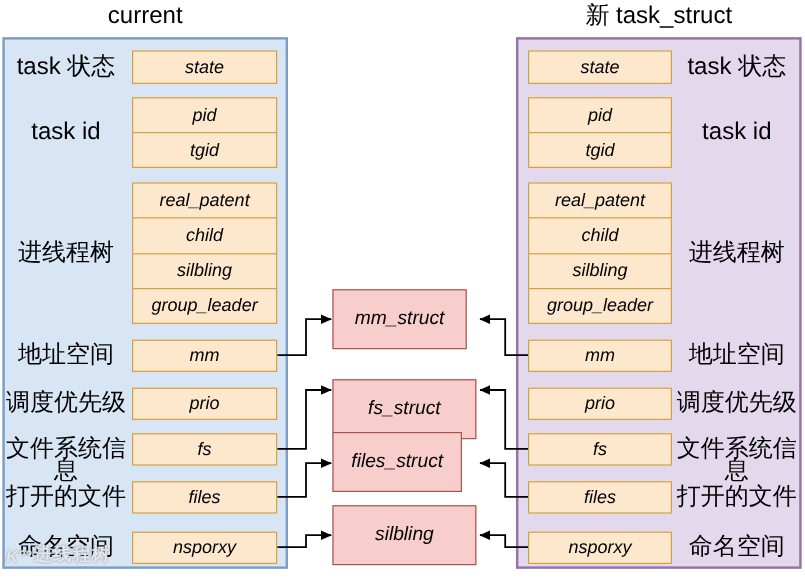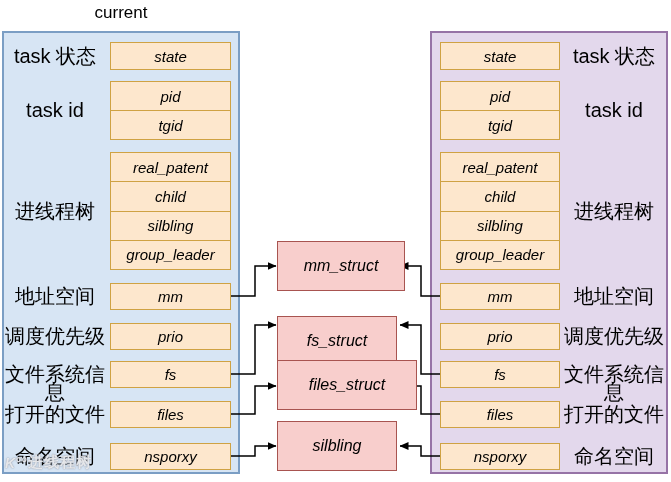--- a/index.html
+++ b/index.html
@@ -5,21 +5,21 @@
   html,body{margin:0;padding:0;background:#fff;}
   #stage{
     position:relative;width:671px;height:482px;overflow:hidden;
     font-family:"Liberation Sans","DejaVu Sans",sans-serif;
     color:#000;background:#fff;
   }
   .panel{position:absolute;z-index:1;border:2px solid;box-sizing:border-box;}
   .panel.left{background:var(--panel-left-fill,#d7e5f4);border-color:var(--panel-left-border,#7b9ec4);}
   .panel.right{background:var(--panel-right-fill,#e3d8ec);border-color:var(--panel-right-border,#9673a6);}
   .panel-title{
-    position:absolute;z-index:4;text-align:center;font-size:17px;line-height:20px;
+    position:absolute;z-index:4;text-align:center;font-size:20px;line-height:20px;
   }
   svg.connectors{position:absolute;left:0;top:0;z-index:2;pointer-events:none;}
   .fbox,.fgroup,.sbox{position:absolute;z-index:3;box-sizing:border-box;font-style:italic;}
   .fbox{
     background:var(--field-fill,#fde7cd);border:1px solid var(--field-border,#cfa243);
     display:flex;align-items:center;justify-content:center;font-size:15px;
   }
   .fgroup{
     background:var(--field-fill,#fde7cd);border:1px solid var(--field-border,#cfa243);
     display:flex;flex-direction:column;
@@ -42,20 +42,21 @@
     letter-spacing:1px;pointer-events:none;
   }
   .watermark .logo{font-size:14px;font-style:italic;letter-spacing:0;}
 </style>
 </head>
 <body>
 
 <div id="stage">
 
   <div class="panel-title" style="left:2px;top:3px;width:238px;">current</div>
+  <div class="panel-title" style="left:430px;top:3px;width:238px;">新 task_struct</div>
 
   <div class="panel left" style="left:2px;top:31px;width:238px;height:443px;"></div>
   <div class="panel right" style="left:430px;top:31px;width:238px;height:443px;"></div>
 
   <svg class="connectors" width="671" height="482" viewBox="0 0 671 482">
     <defs>
       <marker id="arr" markerWidth="9" markerHeight="8" refX="8.5" refY="4" orient="auto" markerUnits="userSpaceOnUse">
         <path d="M0,0 L9,4 L0,8 Z" fill="#000"></path>
       </marker>
     </defs>
@@ -90,23 +91,23 @@
     <div class="fcell">child</div>
     <div class="fcell">silbling</div>
     <div class="fcell">group_leader</div>
   </div>
   <div class="fbox" style="left:110px;top:283px;width:121px;height:27px;">mm</div>
   <div class="fbox" style="left:110px;top:323px;width:121px;height:27px;">prio</div>
   <div class="fbox" style="left:110px;top:361px;width:121px;height:27px;">fs</div>
   <div class="fbox" style="left:110px;top:401px;width:121px;height:27px;">files</div>
   <div class="fbox" style="left:110px;top:443px;width:121px;height:27px;">nsporxy</div>
 
-  <div class="sbox" style="left:277px;top:241px;width:128px;height:50px;text-align:center;">mm_struct</div>
+  <div class="sbox" style="left:277px;top:241px;width:112px;height:50px;text-align:center;">mm_struct</div>
   <div class="sbox" style="left:277px;top:300px;width:120px;height:50px;margin-top:16px;">fs_struct</div>
-  <div class="sbox" style="left:277px;top:360px;width:140px;height:50px;">files_struct</div>
+  <div class="sbox" style="left:277px;top:360px;width:108px;height:50px;">files_struct</div>
   <div class="sbox" style="left:277px;top:421px;width:120px;height:50px;">silbling</div>
 
   <div class="fbox" style="left:440px;top:42px;width:120px;height:28px;">state</div>
   <div class="fgroup" style="left:440px;top:81px;width:120px;height:59px;">
     <div class="fcell">pid</div>
     <div class="fcell">tgid</div>
   </div>
   <div class="fgroup" style="left:440px;top:152px;width:120px;height:118px;">
     <div class="fcell">real_patent</div>
     <div class="fcell">child</div>

